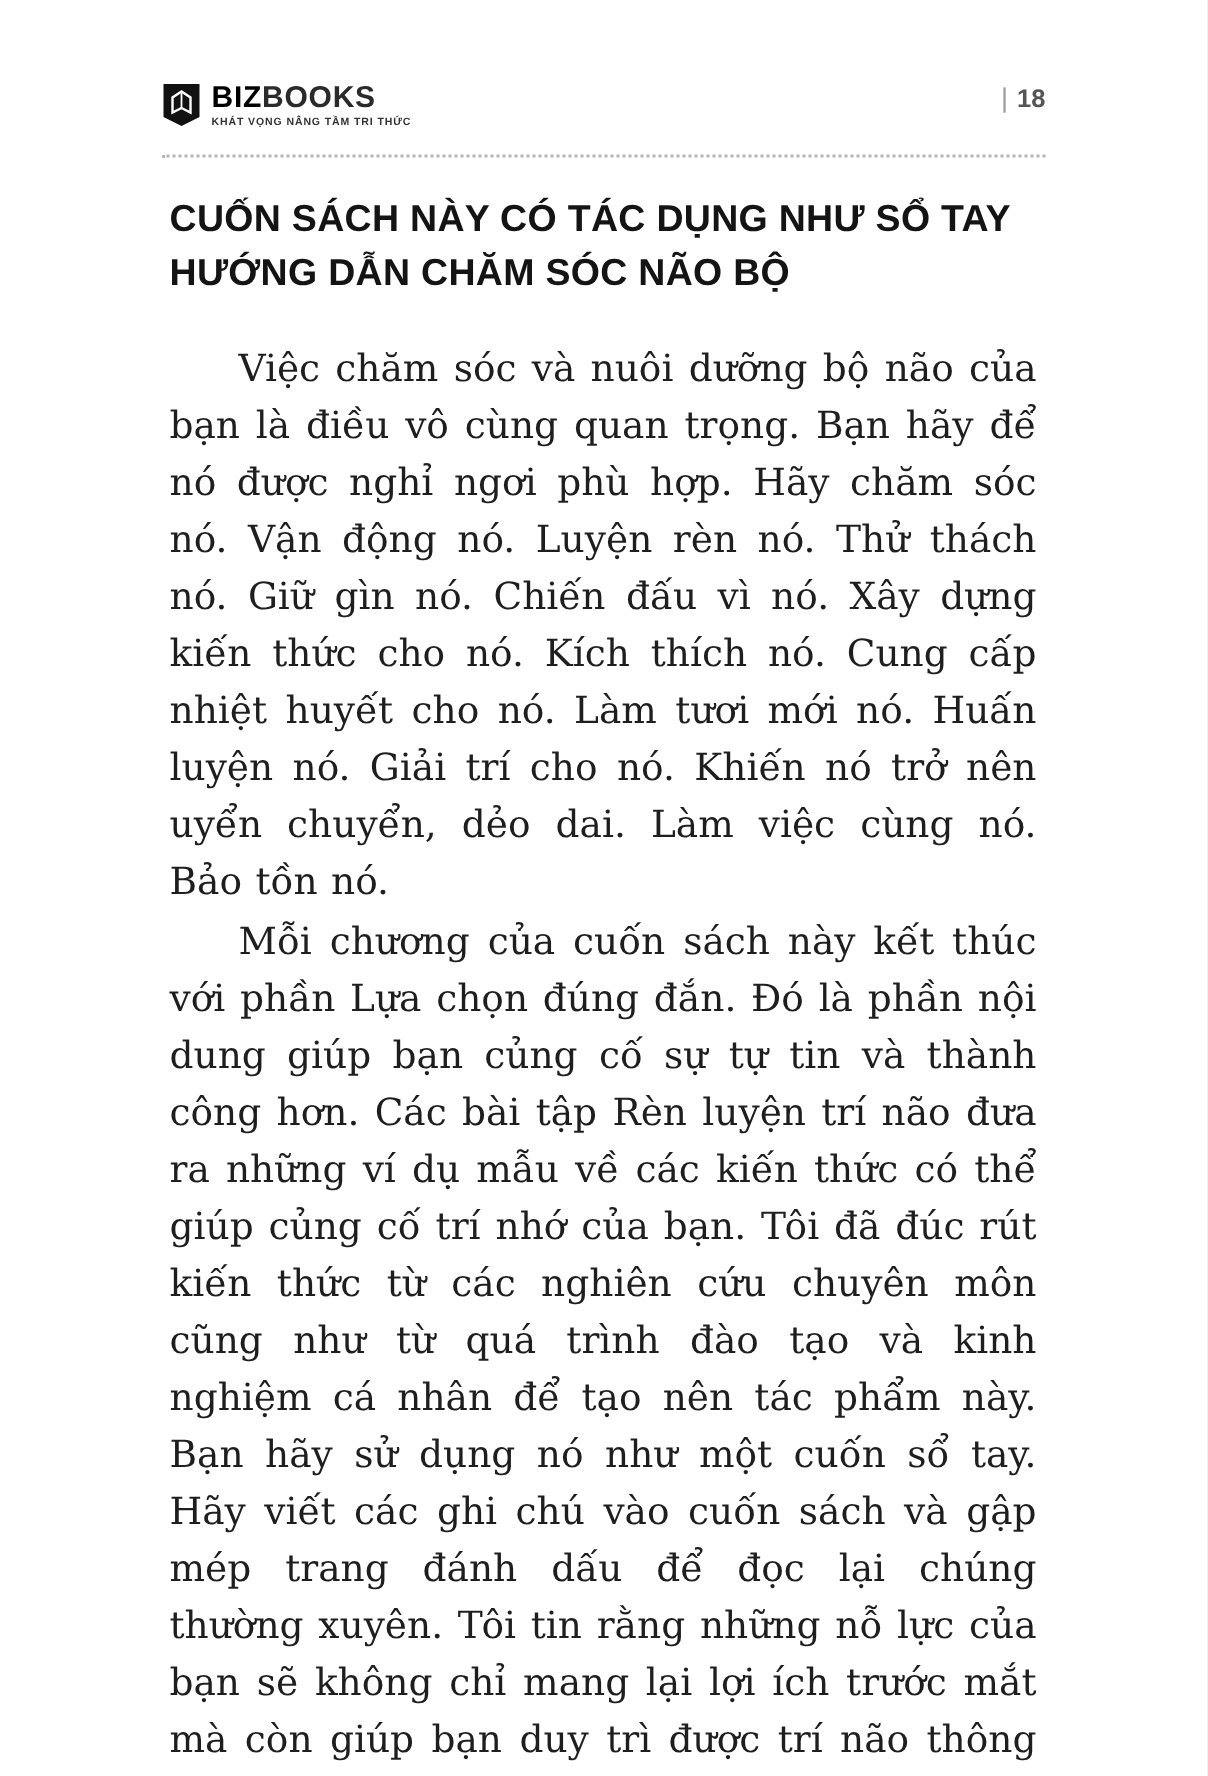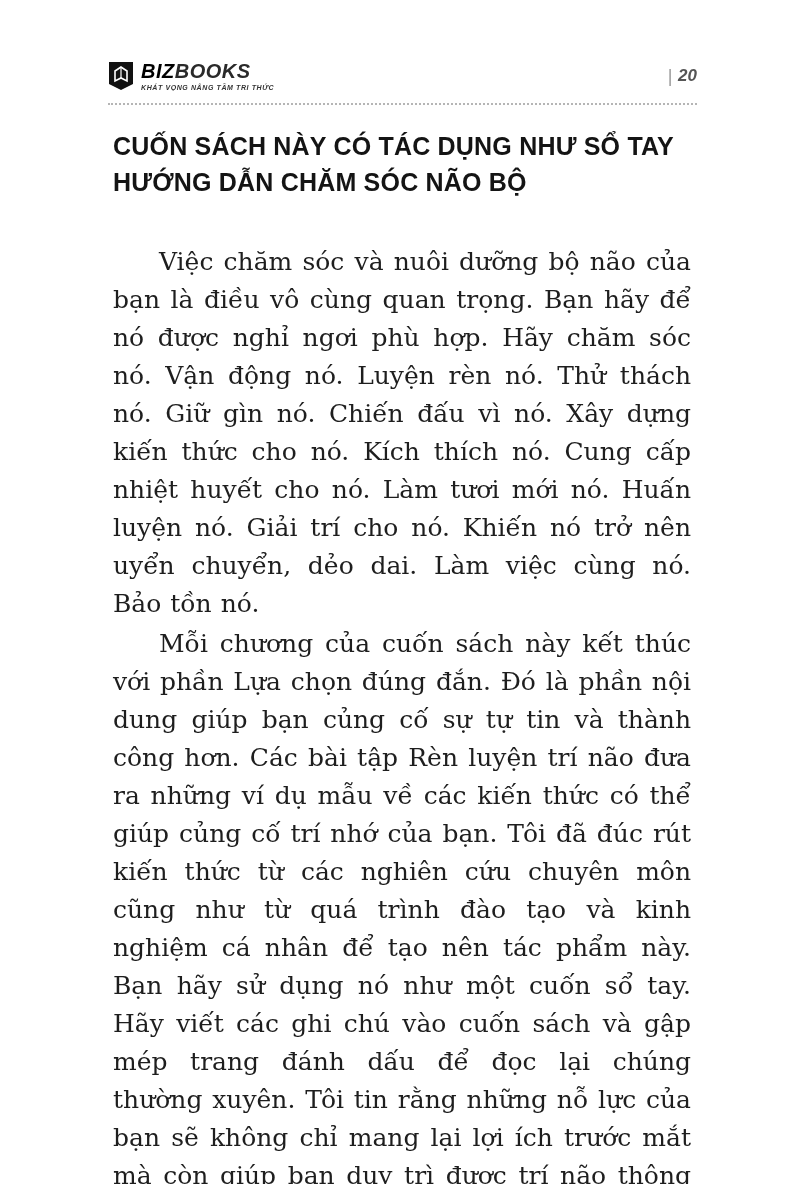--- a/index.html
+++ b/index.html
@@ -19,25 +19,24 @@
     overflow: hidden;
   }
   
   .page-header {
     position: absolute;
     top: 55px;
     left: 108px;
     right: 108px;
     height: 42px;
     display: flex;
-    align-items: center;
+    align-items: flex-start;
     justify-content: space-between;
     border-bottom: 2px dotted #b5b5b5;
     padding-bottom: 6px;
-    font-style: italic;
   }
   .logo {
     display: flex;
     align-items: center;
     gap: 7px;
   }
   .logo-mark {
     width: 26px;
     height: 30px;
     flex: 0 0 auto;
@@ -86,21 +85,21 @@
     left: 113px;
     width: 578px;
   }
   .chapter-heading {
     font-family: "Liberation Sans", sans-serif;
     font-weight: 700;
     font-size: 25px;
     line-height: 1.45;
     letter-spacing: 0.2px;
     color: #141414;
-    margin: 0 0 42px 0;
+    margin: 0 0 26px 0;
     text-transform: uppercase;
   }
   .body-paragraph {
     font-size: 25px;
     line-height: 38px;
     text-align: justify;
     text-indent: 46px;
     margin: 0 0 2px 0;
     color: #1e1e1e;
     word-spacing: 1px;
@@ -120,21 +119,21 @@
       </svg>
       <div class="logo-text-block">
         <div class="logo-wordmark">
           <span class="biz">BIZ</span><span class="books">BOOKS</span>
         </div>
         <div class="logo-tagline">KHÁT VỌNG NÂNG TẦM TRI THỨC</div>
       </div>
     </div>
     <div class="page-number">
       <span class="sep">|</span>
-      <span class="num">20</span>
+      <span class="num">18</span>
     </div>
   </div>
 
   <div class="content">
     <h1 class="chapter-heading">CUỐN SÁCH NÀY CÓ TÁC DỤNG NHƯ SỔ TAY HƯỚNG DẪN CHĂM SÓC NÃO BỘ</h1>
     <p class="body-paragraph">Việc chăm sóc và nuôi dưỡng bộ não của bạn là điều vô cùng quan trọng. Bạn hãy để nó được nghỉ ngơi phù hợp. Hãy chăm sóc nó. Vận động nó. Luyện rèn nó. Thử thách nó. Giữ gìn nó. Chiến đấu vì nó. Xây dựng kiến thức cho nó. Kích thích nó. Cung cấp nhiệt huyết cho nó. Làm tươi mới nó. Huấn luyện nó. Giải trí cho nó. Khiến nó trở nên uyển chuyển, dẻo dai. Làm việc cùng nó. Bảo tồn nó.</p>
     <p class="body-paragraph">Mỗi chương của cuốn sách này kết thúc với phần Lựa chọn đúng đắn. Đó là phần nội dung giúp bạn củng cố sự tự tin và thành công hơn. Các bài tập Rèn luyện trí não đưa ra những ví dụ mẫu về các kiến thức có thể giúp củng cố trí nhớ của bạn. Tôi đã đúc rút kiến thức từ các nghiên cứu chuyên môn cũng như từ quá trình đào tạo và kinh nghiệm cá nhân để tạo nên tác phẩm này. Bạn hãy sử dụng nó như một cuốn sổ tay. Hãy viết các ghi chú vào cuốn sách và gập mép trang đánh dấu để đọc lại chúng thường xuyên. Tôi tin rằng những nỗ lực của bạn sẽ không chỉ mang lại lợi ích trước mắt mà còn giúp bạn duy trì được trí não thông tuệ trong nhiều năm tới. Tôi rất hy vọng điều này sẽ trở thành hiện thực.</p>
   </div>
 
 </div>

